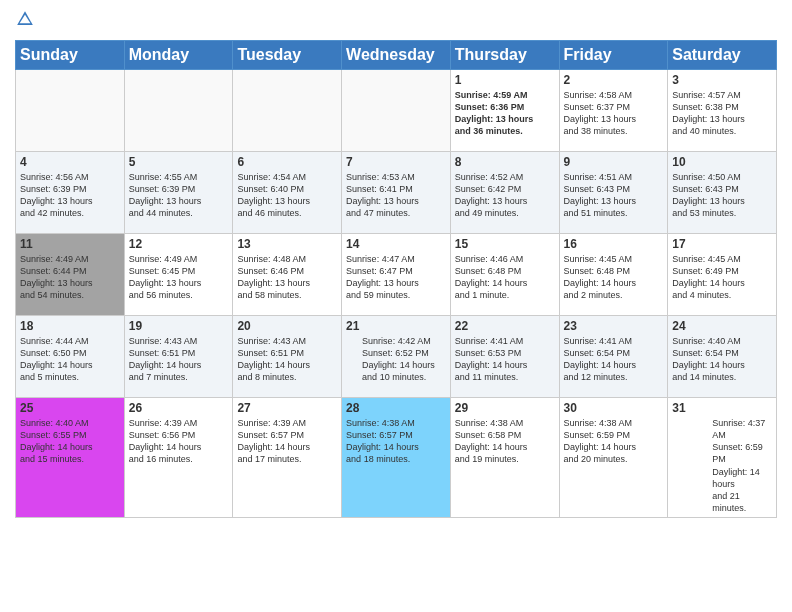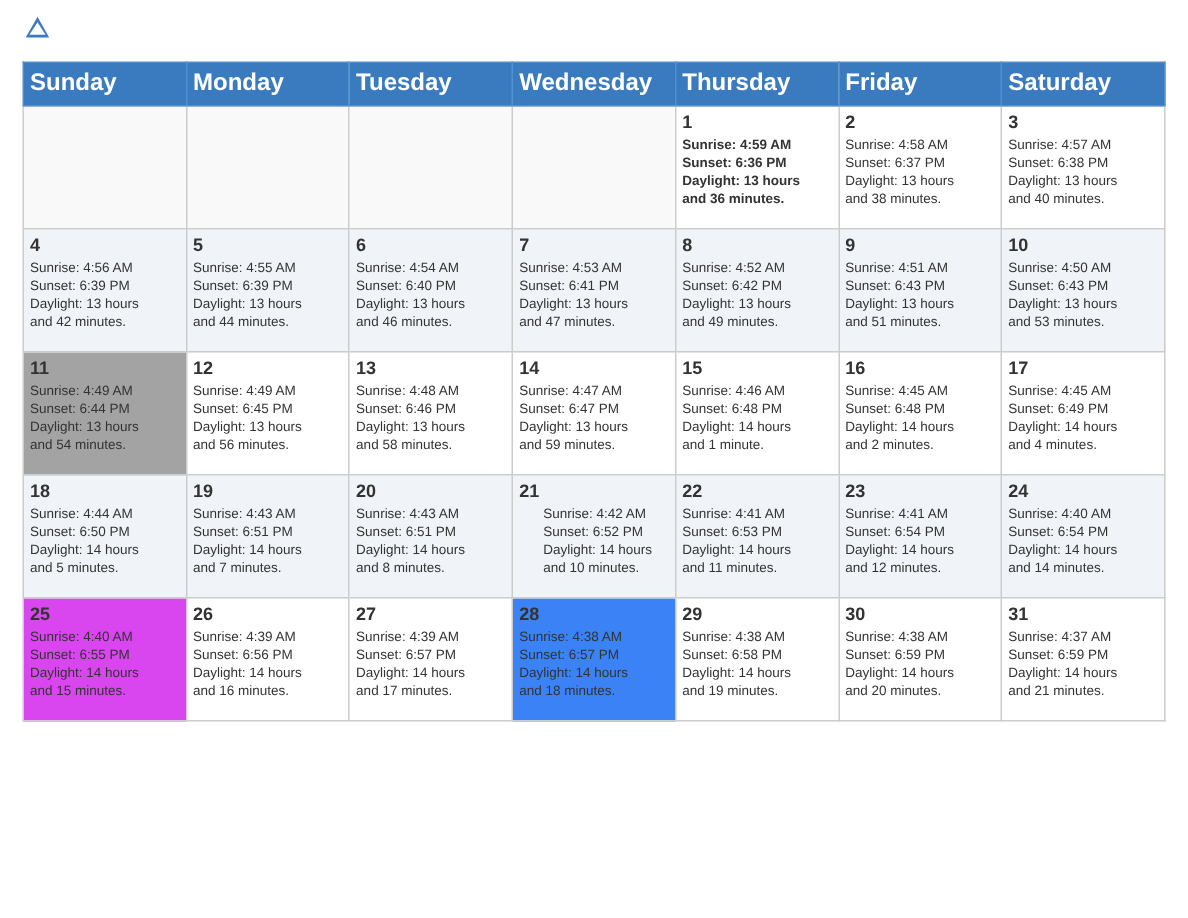--- a/index.html
+++ b/index.html
@@ -319,21 +319,21 @@
 Daylight: 14 hours
 and 16 minutes.</div>
           </td>
           <td style="background: rgb(255, 255, 255);">
             <div class="day-number">27</div>
             <div class="day-info" style="white-space: pre-line;">Sunrise: 4:39 AM
 Sunset: 6:57 PM
 Daylight: 14 hours
 and 17 minutes.</div>
           </td>
-          <td style="background: #3b82f6;">
+          <td style="background: #7dd3fc;">
             <div class="day-number">28</div>
             <div class="day-info" style="white-space: pre-line;">Sunrise: 4:38 AM
 Sunset: 6:57 PM
 Daylight: 14 hours
 and 18 minutes.</div>
           </td>
           <td style="background: rgb(255, 255, 255);">
             <div class="day-number">29</div>
             <div class="day-info" style="white-space: pre-line;">Sunrise: 4:38 AM
 Sunset: 6:58 PM
@@ -342,21 +342,21 @@
           </td>
           <td style="background: rgb(255, 255, 255);">
             <div class="day-number">30</div>
             <div class="day-info" style="white-space: pre-line;">Sunrise: 4:38 AM
 Sunset: 6:59 PM
 Daylight: 14 hours
 and 20 minutes.</div>
           </td>
           <td style="background: rgb(255, 255, 255);">
             <div class="day-number">31</div>
-            <div class="day-info" style="white-space: pre-line;">Sunrise: 4:37 AM
+            <div class="day-info" style="white-space: pre-line; margin-left: 40px;">Sunrise: 4:37 AM
 Sunset: 6:59 PM
 Daylight: 14 hours
 and 21 minutes.</div>
           </td>
         </tr>
       </tbody>
   </table>
 
 </div>
 

